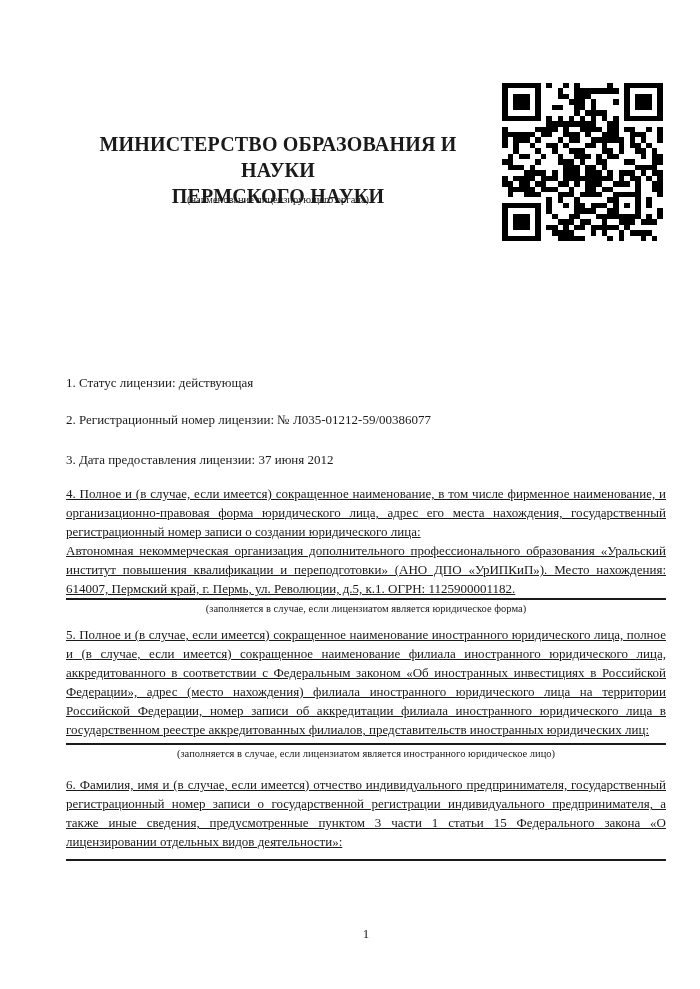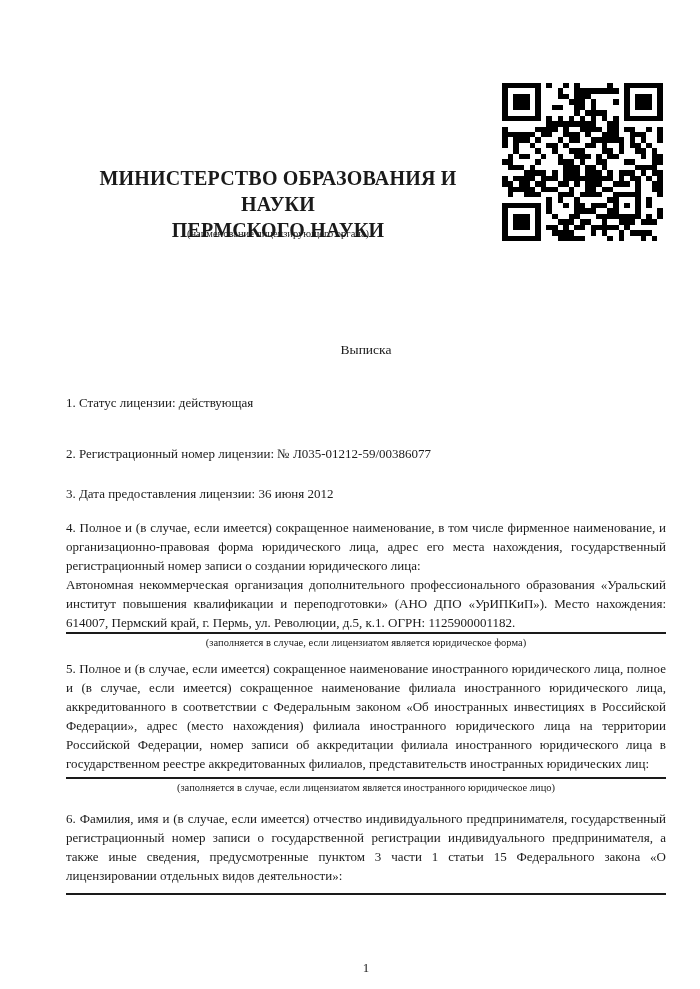--- a/index.html
+++ b/index.html
@@ -1,29 +1,29 @@
 <!DOCTYPE html>
 <html><head>
 <meta charset="utf-8">
 <style>
   html,body { margin:0; padding:0; background:#ffffff; }
   .page {
     position:relative; width:700px; height:989px; background:#ffffff;
     font-family:"Liberation Serif", serif; color:#1a1a1a; overflow:hidden;
   }
-  .abs { position:absolute;margin-top:34px; }
+  .abs { position:absolute; }
   .col { left:66px; width:600px; }
   .ministry-title {
     top:131px; left:66px; width:424px; text-align:center;
     font-size:20px; font-weight:bold; line-height:26px; letter-spacing:0.2px;
   }
   .ministry-caption { top:194px; left:66px; width:424px; text-align:center; font-size:10.5px; }
   .doc-title { top:306px; text-align:center; font-size:13.5px; line-height:19px; }
   .body-line { font-size:13px; line-height:19px; }
-  .just { text-align:justify; }
+  .just { text-align:justify;text-decoration:underline; }
   .section { font-size:13px; line-height:19px; }
   .fill-rule { border:0; border-top:2px solid #1a1a1a; height:0; margin:0; }
   .small-caption { font-size:10.5px; text-align:center; line-height:14px; margin-top:2px; }
   .qr { position:absolute; top:83px; left:502px; width:161px; height:158px; }
   .qr svg { display:block; width:100%; height:100%; }
   .page-number { top:926px; text-align:center; font-size:13px; }
 </style>
 </head>
 <body>
 
@@ -476,28 +476,27 @@
       </svg>
   </div>
 
   <div class="abs ministry-title">
     <div>МИНИСТЕРСТВО ОБРАЗОВАНИЯ И НАУКИ</div>
     <div>ПЕРМСКОГО НАУКИ</div>
   </div>
   <div class="abs ministry-caption">(наименование лицензирующего органа)</div>
 
   <div class="abs col doc-title">
-    <div>Выписка</div>
   </div>
 
-  <div class="abs col body-line" style="top:359px;">1. Статус лицензии: действующая</div>
+  <div class="abs col body-line" style="top:373px;">1. Статус лицензии: действующая</div>
 
   <div class="abs col body-line" style="top:410px;">2. Регистрационный номер лицензии: № Л035-01212-59/00386077</div>
 
-  <div class="abs col body-line" style="top:450px;">3. Дата предоставления лицензии: 36 июня 2012</div>
+  <div class="abs col body-line" style="top:450px;">3. Дата предоставления лицензии: 37 июня 2012</div>
 
   <div class="abs col section" style="top:484px;">
     <div class="just">4. Полное и (в случае, если имеется) сокращенное наименование, в том числе фирменное наименование, и организационно-правовая форма юридического лица, адрес его места нахождения, государственный регистрационный номер записи о создании юридического лица:</div>
     <div class="just">Автономная некоммерческая организация дополнительного профессионального образования «Уральский институт повышения квалификации и переподготовки» (АНО ДПО «УрИПКиП»). Место нахождения: 614007, Пермский край, г. Пермь, ул. Революции, д.5, к.1. ОГРН: 1125900001182.</div>
     <div class="fill-rule"></div>
     <div class="small-caption">(заполняется в случае, если лицензиатом является юридическое форма)</div>
   </div>
 
   <div class="abs col section" style="top:625px;">
     <div class="just">5. Полное и (в случае, если имеется) сокращенное наименование иностранного юридического лица, полное и (в случае, если имеется) сокращенное наименование филиала иностранного юридического лица, аккредитованного в соответствии с Федеральным законом «Об иностранных инвестициях в Российской Федерации», адрес (место нахождения) филиала иностранного юридического лица на территории Российской Федерации, номер записи об аккредитации филиала иностранного юридического лица в государственном реестре аккредитованных филиалов, представительств иностранных юридических лиц:</div>

